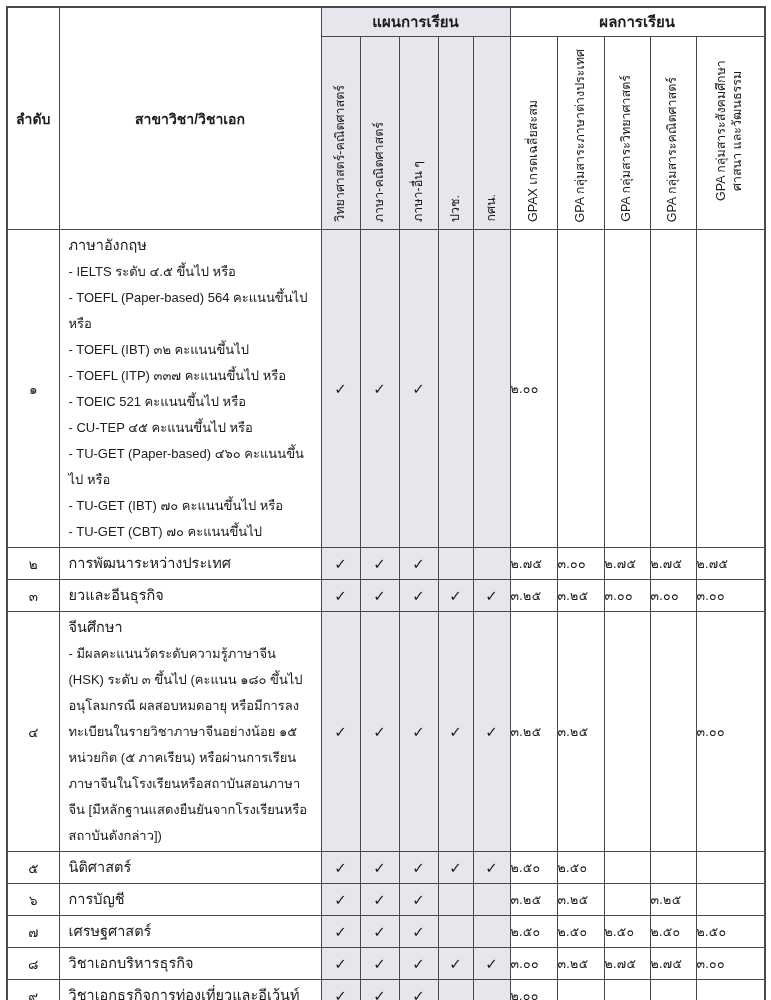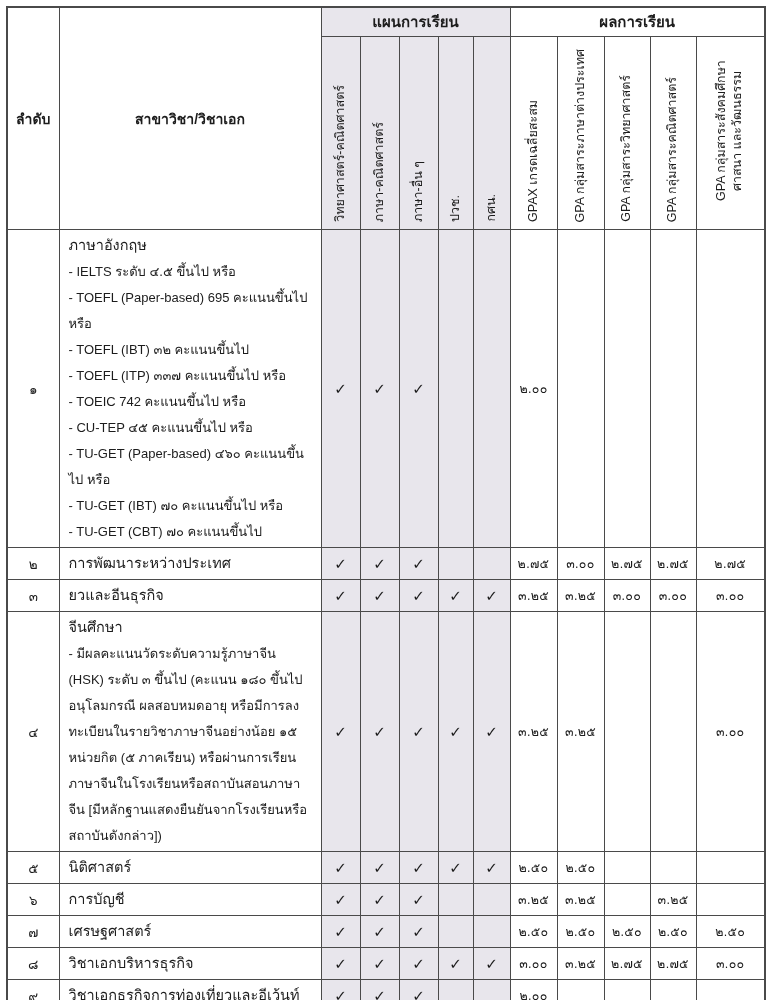--- a/index.html
+++ b/index.html
@@ -36,21 +36,21 @@
     max-height:182px;white-space:normal;
   }
   
   tbody tr{height:30px;}
   .cell-no{text-align:center;font-size:13.5px;}
   .cell-program{padding:2px 8px 2px 9px;font-size:14px;margin-left:44px;}
   .prog-title{line-height:27px;font-size:14.5px;}
   .prog-detail{line-height:26px;font-size:13px;}
   .cell-plan{background:var(--shade);text-align:center;}
   .check{font-size:15px;font-weight:bold;line-height:1;}
-  .cell-gpa{text-align:center;font-size:12.5px;letter-spacing:.3px;}
+  .cell-gpa{font-size:12.5px;letter-spacing:.3px;}
 </style>
 </head>
 <body>
 
 <table>
   <colgroup>
     <col style="width:52px">
       <col style="width:262px">
     <col style="width:39px">
       <col style="width:39px">
@@ -102,24 +102,24 @@
           <span class="vlabel">GPA กลุ่มสาระสังคมศึกษา ศาสนา และวัฒนธรรม</span>
         </th>
     </tr>
   </thead>
   <tbody>
       <tr>
         <td class="cell-no">๑</td>
         <td class="cell-program">
           <div class="prog-title">ภาษาอังกฤษ</div>
           <div class="prog-detail">- IELTS ระดับ ๔.๕ ขึ้นไป หรือ</div>
-          <div class="prog-detail">- TOEFL (Paper-based) 695 คะแนนขึ้นไป หรือ</div>
+          <div class="prog-detail">- TOEFL (Paper-based) 564 คะแนนขึ้นไป หรือ</div>
           <div class="prog-detail">- TOEFL (IBT) ๓๒ คะแนนขึ้นไป</div>
           <div class="prog-detail">- TOEFL (ITP) ๓๓๗ คะแนนขึ้นไป หรือ</div>
-          <div class="prog-detail">- TOEIC 742 คะแนนขึ้นไป หรือ</div>
+          <div class="prog-detail">- TOEIC 521 คะแนนขึ้นไป หรือ</div>
           <div class="prog-detail">- CU-TEP ๔๕ คะแนนขึ้นไป หรือ</div>
           <div class="prog-detail">- TU-GET (Paper-based) ๔๖๐ คะแนนขึ้นไป หรือ</div>
           <div class="prog-detail">- TU-GET (IBT) ๗๐ คะแนนขึ้นไป หรือ</div>
           <div class="prog-detail">- TU-GET (CBT) ๗๐ คะแนนขึ้นไป</div>
         </td>
         <td class="cell-plan"><span class="check">✓</span></td>
         <td class="cell-plan"><span class="check">✓</span></td>
         <td class="cell-plan"><span class="check">✓</span></td>
         <td class="cell-plan"></td>
         <td class="cell-plan"></td>

